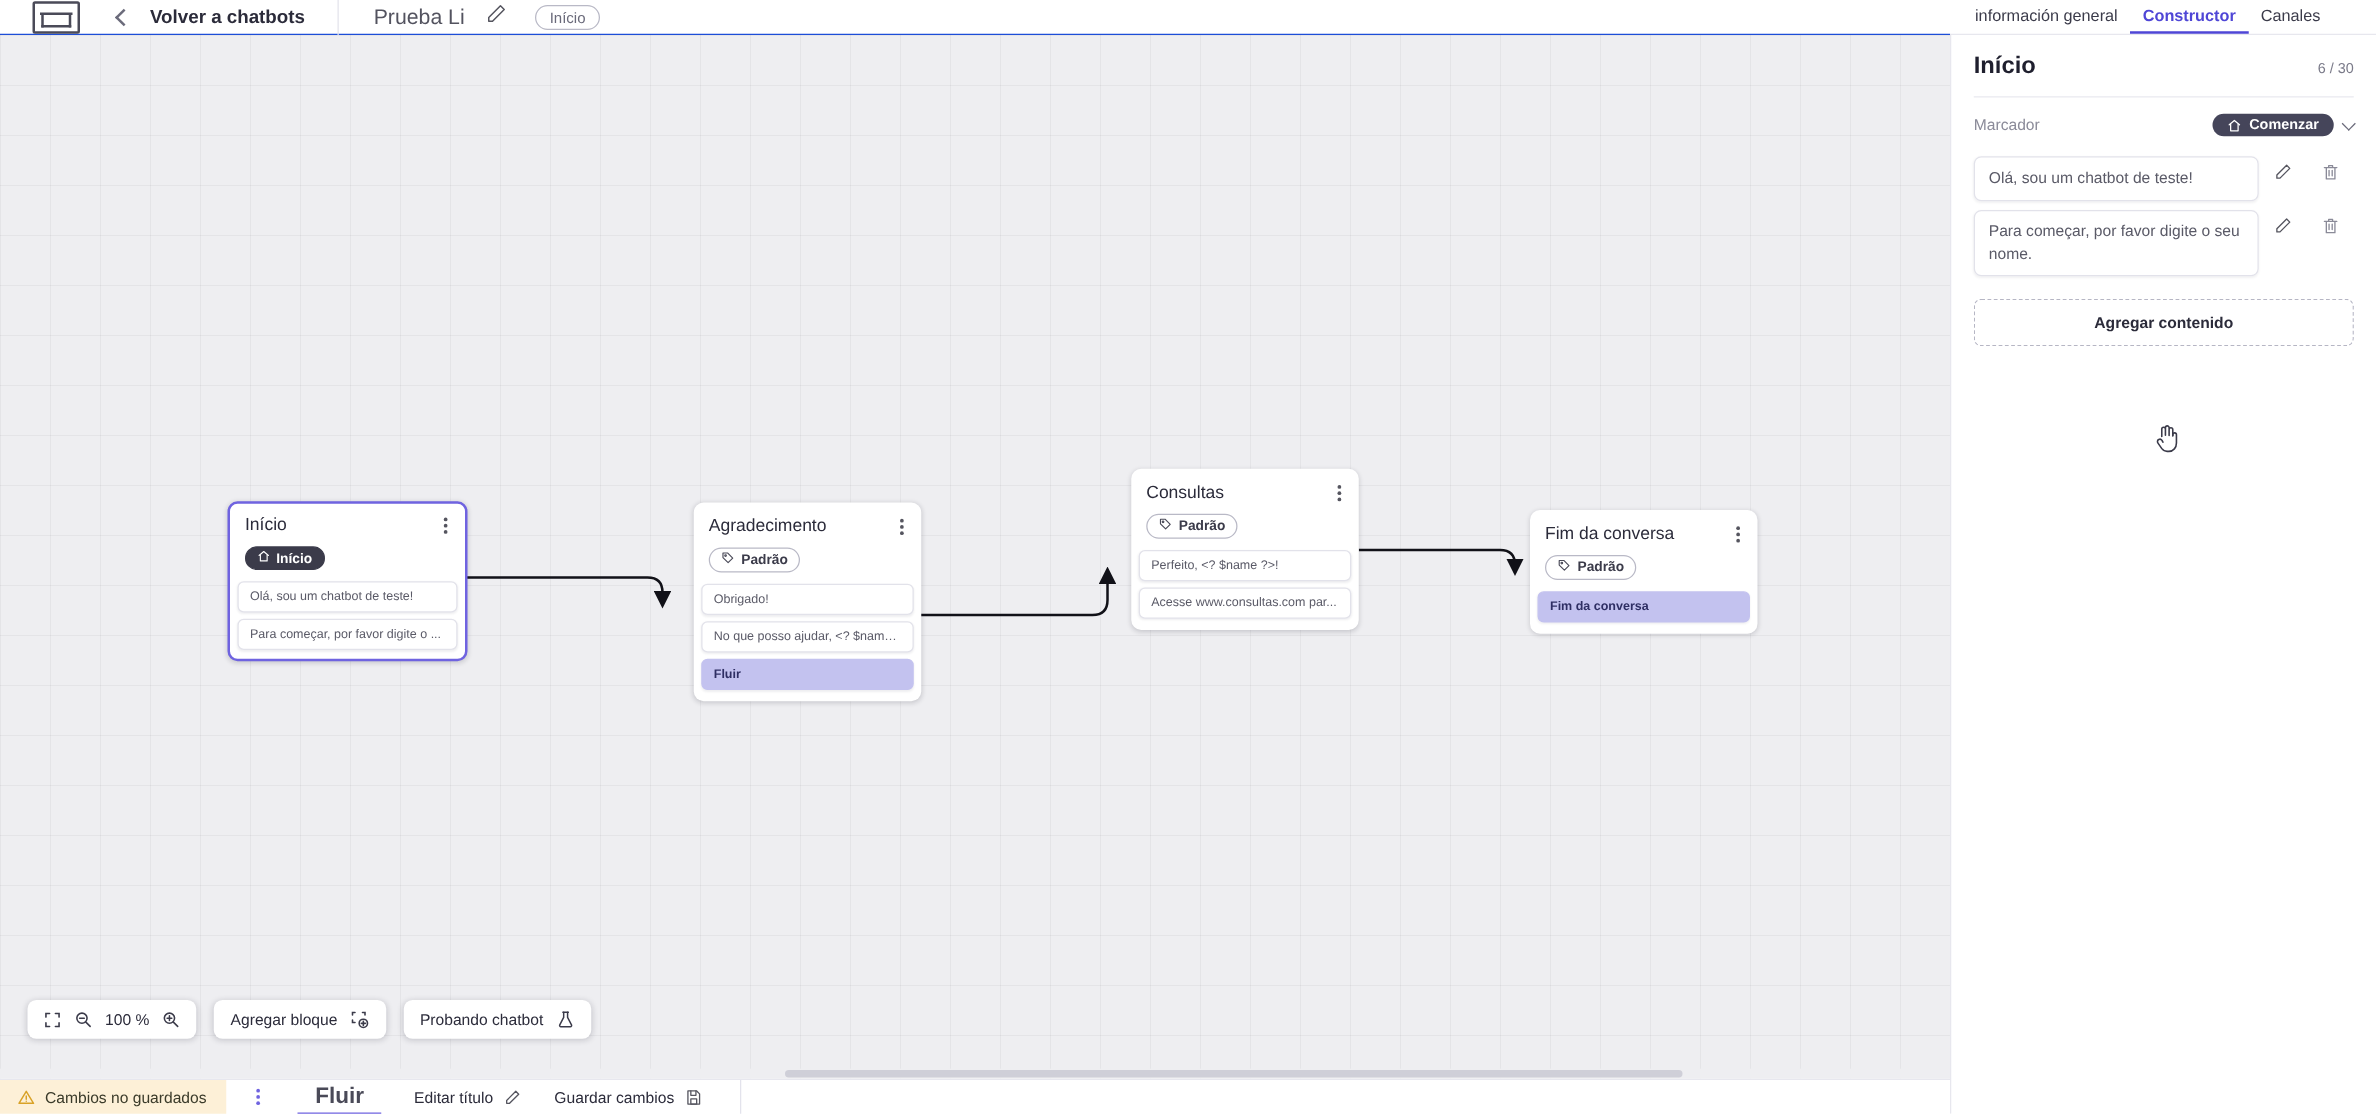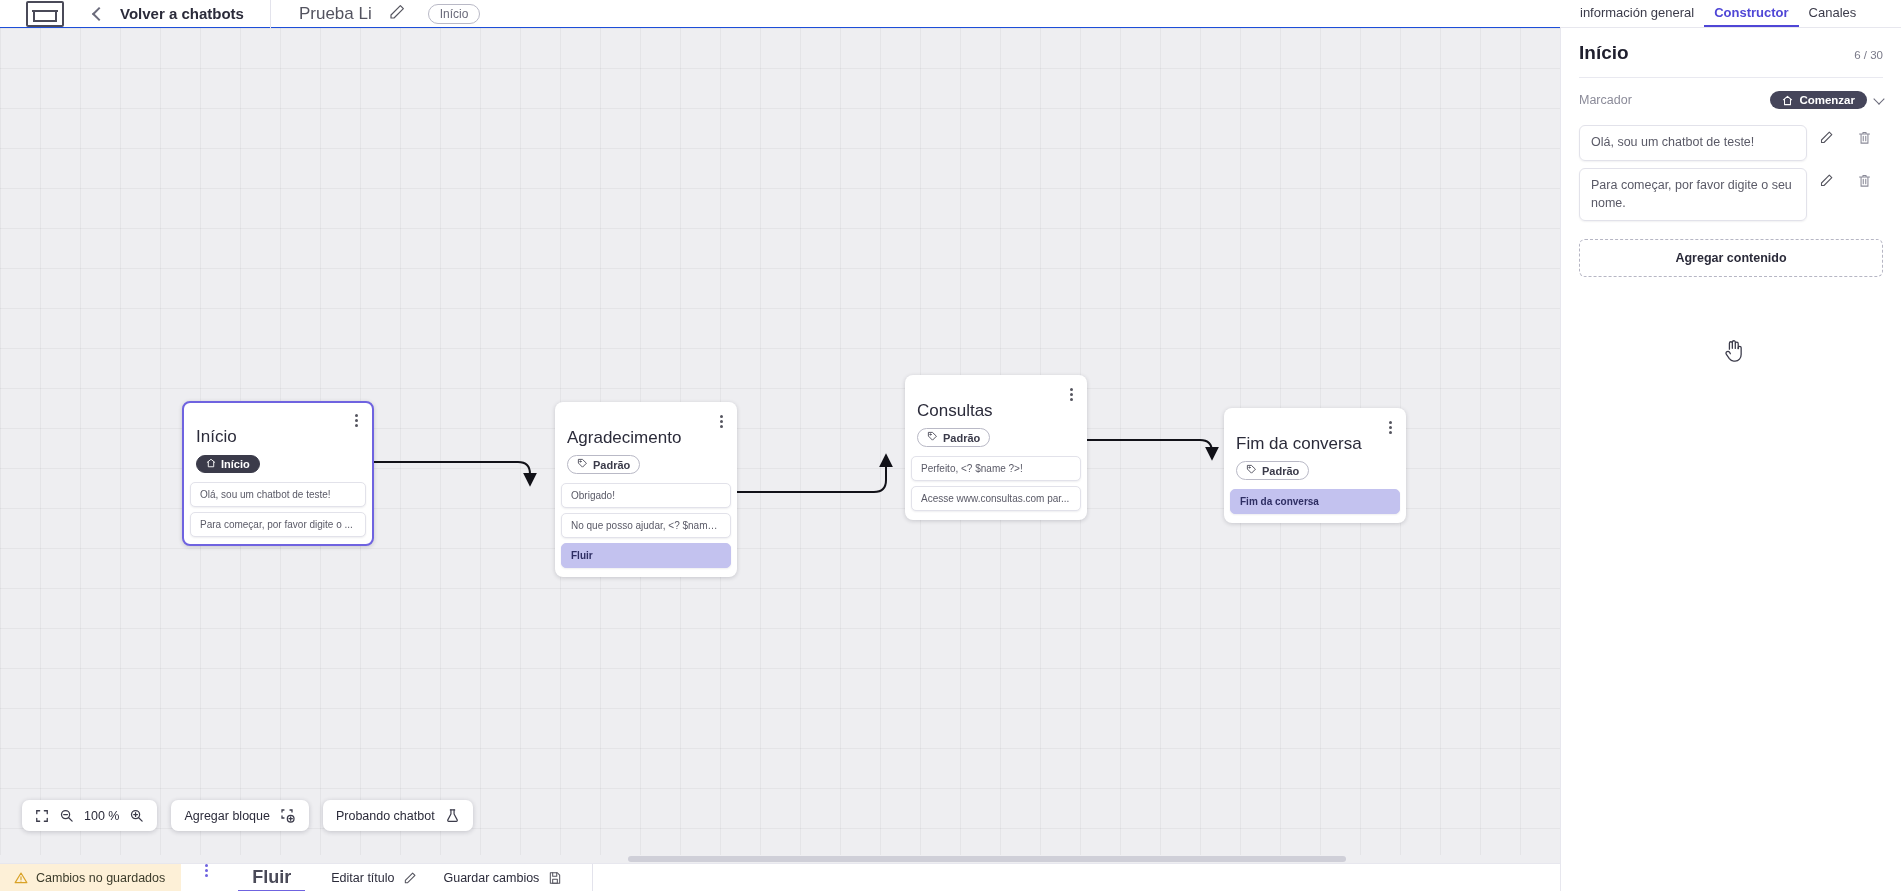--- a/index.html
+++ b/index.html
@@ -80,21 +80,21 @@
   .node {
     position: absolute; background: #fff; border-radius: 8px;
     box-shadow: 0 1px 4px rgba(20,20,40,.18);
     padding: 8px 0 9px 0;
   }
   .node.selected { border: 2px solid #6f63e0; padding: 6px 0 7px 0; }
   .node-head {
     display: flex; align-items: flex-start; justify-content: space-between;
     padding: 2px 12px 0 12px;
   }
-  .node-title { font-size: 17px; color: #2b2b3a; font-weight: 400; margin-top: 16px; }
+  .node-title { font-size: 14px; color: #2b2b3a; font-weight: 400; }
   .kebab { display: flex; flex-direction: column; gap: 2px; padding: 3px 2px; }
   .kebab i { width: 3px; height: 3px; border-radius: 50%; background: #55555f; display: block; }
   .tagrow { padding: 7px 12px 0 12px; }
   .tag {
     display: inline-flex; align-items: center; gap: 5px;
     border: 1px solid #b9b9c6; border-radius: 11px; padding: 2px 9px;
     font-size: 11px; color: #3b3b4a; background: #fff; font-weight: 700;
   }
   .tag.dark { background: #3b3b4a; border-color: #3b3b4a; color: #fff; }
   .node-items { margin-top: 9px; display: flex; flex-direction: column; gap: 5px; padding: 0 6px; }
@@ -122,21 +122,21 @@
     position: absolute; left: 0; bottom: 0; width: 1560px; height: 8px; background: #eeeef1;
   }
   .hscroll .thumb {
     position: absolute; left: 628px; top: 1px; width: 718px; height: 6px;
     border-radius: 3px; background: #cfcfd8;
   }
 
   
   .statusbar {
     position: absolute; left: 0; bottom: 0; width: 1560px; height: 28px;
-    background: #fff; display: flex; 
+    background: #fff; display: flex; align-items: center;
     border-top: 1px solid #e7e7ee;
   }
   .unsaved {
     background: #fdf0d7; height: 28px; display: flex; align-items: center; gap: 8px;
     padding: 0 16px 0 14px;
   }
   .unsaved span { font-size: 12.5px; color: #3b3b2a; white-space: nowrap; }
   .sb-kebab { margin-left: 24px; display: flex; flex-direction: column; gap: 2px; }
   .sb-kebab i { width: 3px; height: 3px; border-radius: 50%; background: #6f63e0; }
   .sb-tab {

